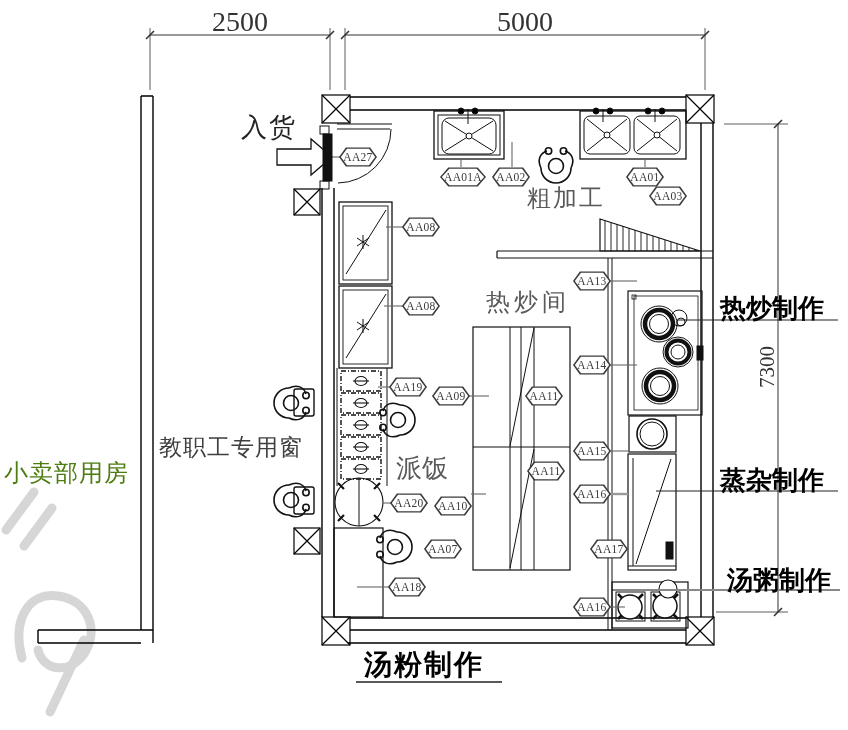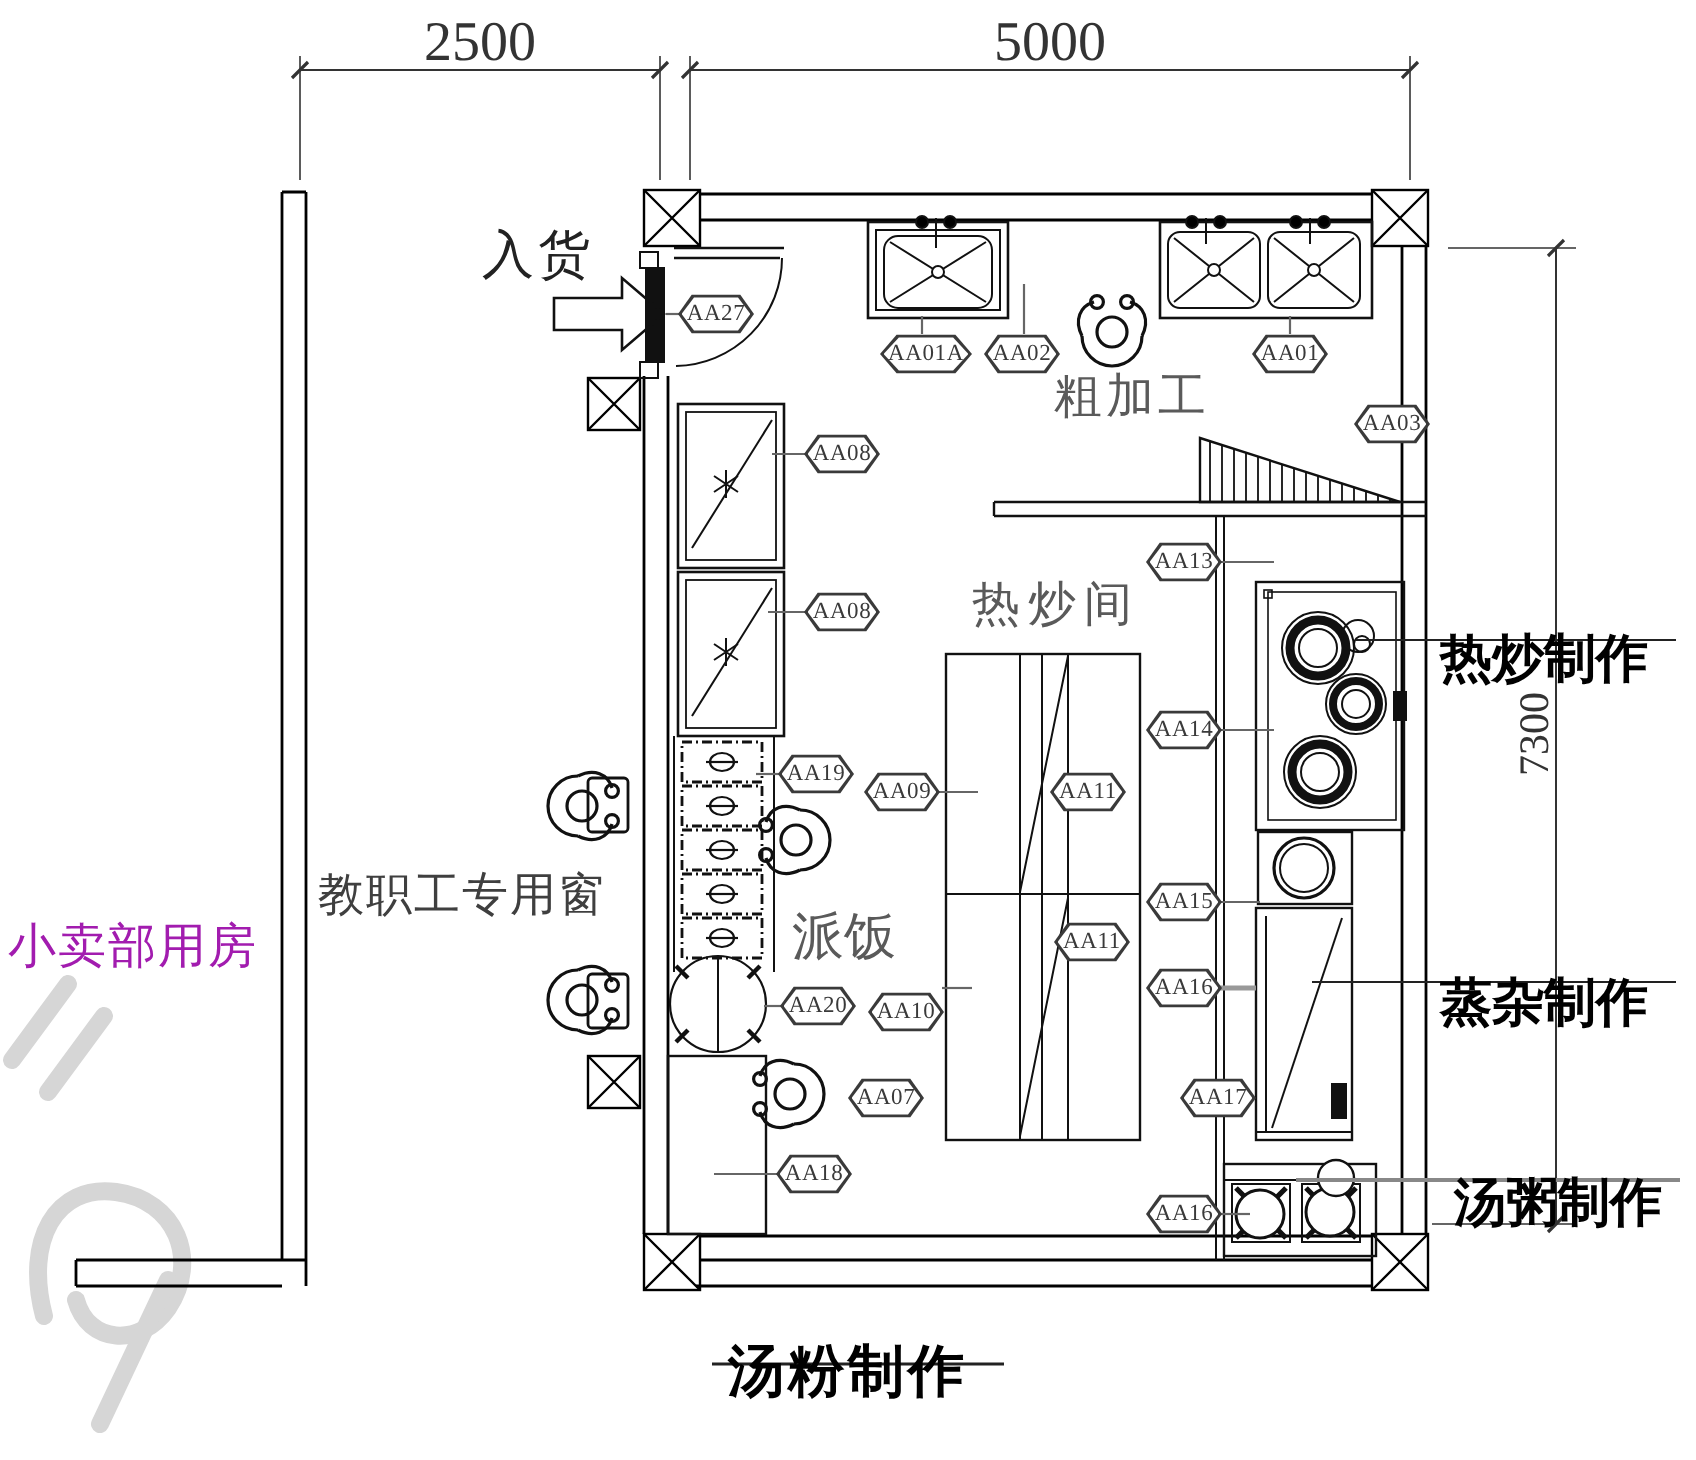--- a/index.html
+++ b/index.html
@@ -6,22 +6,22 @@
   .canvas{position:relative;width:848px;height:730px;background:#fff;overflow:hidden;
           font-family:"Liberation Serif",serif;}
   .canvas svg{position:absolute;left:0;top:0;}
   .lbl{position:absolute;white-space:nowrap;color:#555;}
   .dim{position:absolute;font-size:28px;color:#333;text-align:center;}
   .lbl-incoming{left:241px;top:110px;font-size:26px;color:#222;letter-spacing:2px;}
   .lbl-rough{left:527px;top:182px;font-size:24px;color:#5a5a5a;letter-spacing:2px;}
   .lbl-hotfryroom{left:486px;top:286px;font-size:24px;color:#5a5a5a;letter-spacing:4px;}
   .lbl-serve{left:396px;top:451px;font-size:26px;color:#5a5a5a;}
   .lbl-staff{left:159px;top:432px;font-size:23px;color:#3f3f3f;letter-spacing:1px;}
-  .lbl-shop{left:4px;top:457px;font-size:24px;color:#a21caf;letter-spacing:1px;}
-  .lbl-bold{color:#000;font-weight:bold;margin-top:21px;}
+  .lbl-shop{left:4px;top:457px;font-size:24px;color:#4d7c0f;letter-spacing:1px;}
+  .lbl-bold{color:#000;font-weight:bold;}
   .lbl-hotfry{left:720px;top:291px;font-size:26px;}
   .lbl-steam{left:720px;top:463px;font-size:26px;}
   .lbl-porridge{left:727px;top:563px;font-size:26px;}
   .lbl-noodle{left:364px;top:646px;font-size:28px;letter-spacing:2px;}
   .dim-2500{left:150px;top:6px;width:180px;}
   .dim-5000{left:345px;top:6px;width:360px;}
   .dim-7300{left:738px;top:356px;width:56px;height:22px;transform:rotate(-90deg);font-size:21px;}
   .tag{position:absolute;height:20px;}
   .tag i{position:absolute;display:block;
      clip-path:polygon(0% 50%,18% 2%,82% 2%,100% 50%,82% 98%,18% 98%);}
@@ -295,21 +295,21 @@
       <div class="tag" style="left: 492px; top: 167px; width: 38px;">
         <i class="hb"></i>
         <i class="hi"></i>
         <span>AA02</span>
       </div>
       <div class="tag" style="left: 626px; top: 167px; width: 38px;">
         <i class="hb"></i>
         <i class="hi"></i>
         <span>AA01</span>
       </div>
-      <div class="tag" style="left: 649px; top: 202px; width: 38px; margin-left: 28px;">
+      <div class="tag" style="left: 649px; top: 186px; width: 38px;">
         <i class="hb"></i>
         <i class="hi"></i>
         <span>AA03</span>
       </div>
       <div class="tag" style="left: 402px; top: 217px; width: 38px;">
         <i class="hb"></i>
         <i class="hi"></i>
         <span>AA08</span>
       </div>
       <div class="tag" style="left: 402px; top: 296px; width: 38px;">

